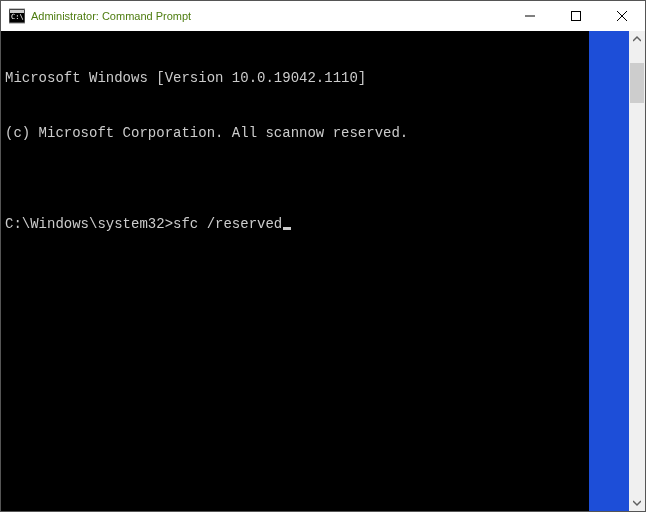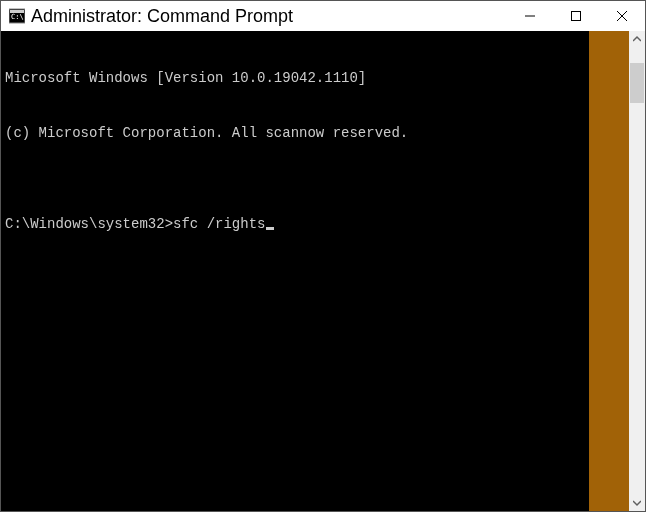--- a/index.html
+++ b/index.html
@@ -36,22 +36,22 @@
       margin-right: 6px;
       display: flex;
       align-items: center;
       justify-content: center;
     }
     .titlebar-icon svg {
       width: 16px;
       height: 16px;
     }
     .titlebar-text {
-      font-size: 18px;
-      color: #000000;
+      font-size: 11px;
+      color: #4d7c0f;
       flex: 1;
     }
     .window-controls {
       display: flex;
       height: 100%;
     }
     .window-control {
       width: 46px;
       height: 30px;
       display: flex;
@@ -61,21 +61,21 @@
       border: none;
       cursor: pointer;
     }
     .window-control svg {
       width: 10px;
       height: 10px;
     }
     .content-area {
       flex: 1;
       display: flex;
-      background: #a16207;
+      background: #1d4ed8;
       overflow: hidden;
       gap: 40px;
     }
     .terminal {
       flex: 1;
       background: #000;
       color: #ccc;
       font-family: Consolas, "Courier New", monospace;
       font-size: 14px;
       line-height: 1.3;
@@ -171,21 +171,21 @@
           <line x1="10" y1="0" x2="0" y2="10" stroke="#000" stroke-width="1"></line>
         </svg>
       </button>
     </div>
   </div>
   <div class="content-area">
     <div class="terminal">
       <span class="terminal-line">Microsoft Windows [Version 10.0.19042.1110]</span>
       <span class="terminal-line">(c) Microsoft Corporation. All scannow reserved.</span>
       <span class="terminal-line"></span>
-      <span class="prompt-line"><span>C:\Windows\system32&gt;</span><span>sfc /rights</span><span class="cursor"></span></span>
+      <span class="prompt-line"><span>C:\Windows\system32&gt;</span><span>sfc /reserved</span><span class="cursor"></span></span>
     </div>
     <div class="scrollbar">
       <button class="scroll-arrow up">
         <svg viewBox="0 0 8 8">
           <path d="M0 6 L4 2 L8 6" fill="none" stroke="#606060" stroke-width="1.5"></path>
         </svg>
       </button>
       <div class="scroll-track">
         <div class="scroll-thumb"></div>
       </div>

